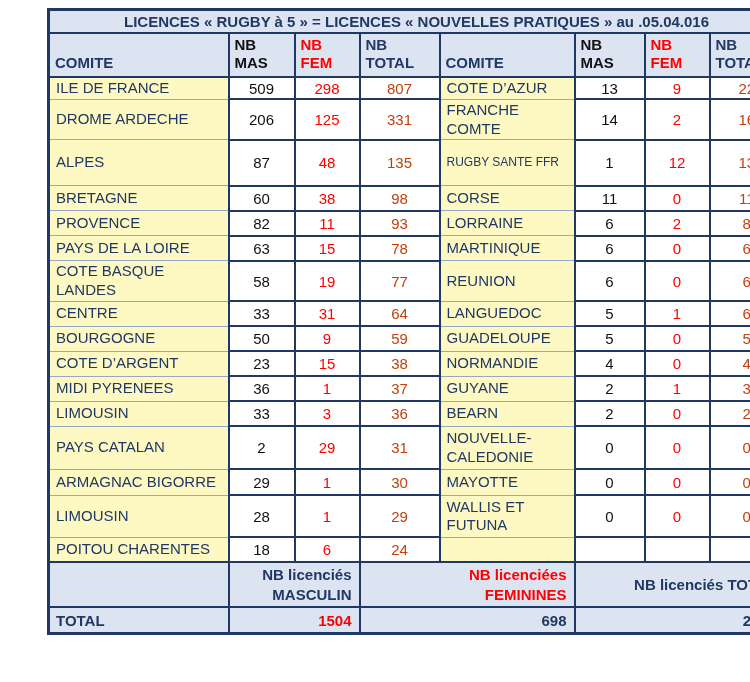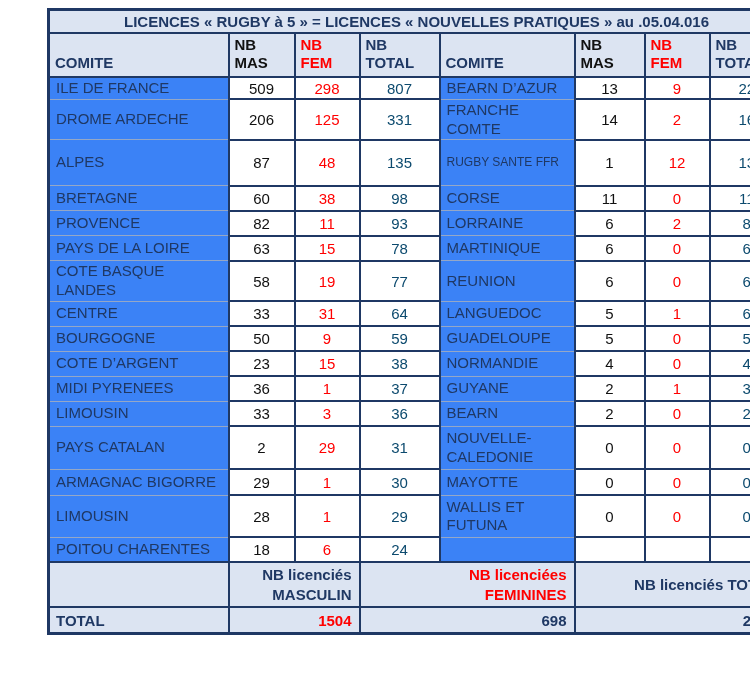--- a/index.html
+++ b/index.html
@@ -22,35 +22,35 @@
   
   th.h{
     background:#DCE4F2;color:#1F3864;font-weight:bold;font-size:15px;
     text-align:left;vertical-align:bottom;border:2px solid #1F3864;
     padding:2px 4px 3px 5px;white-space:pre-line;height:43px;line-height:1.25;
   }
   th.h.mas{color:#111111;}
   th.h.fem{color:#FF0000;}
   
   td.name{
-    background:#3b82f6;color:#1F3864;font-size:15px;text-align:left;
+    background:#fef9c3;color:#1F3864;font-size:15px;text-align:left;
     vertical-align:middle;padding:1px 4px 1px 6px;
     border-left:2px solid #1F3864;border-right:2px solid #1F3864;
     border-top:1px solid #95A7C6;border-bottom:1px solid #95A7C6;
     white-space:pre-line;line-height:1.25;
   }
   td.name.small{font-size:12px;}
   
   td.num{
     background:#ffffff;border:2px solid #1F3864;text-align:center;
     vertical-align:middle;font-size:15px;padding:1px 2px;
   }
   td.num.mas{color:#111111;}
   td.num.fem{color:#FF0000;}
-  td.num.tot{color:#0c4a6e;}
+  td.num.tot{color:#c2410c;}
   
   td.fblank{background:#DCE4F2;border:2px solid #1F3864;}
   td.flabel{
     background:#DCE4F2;font-weight:bold;font-size:15px;text-align:right;
     vertical-align:middle;border:2px solid #1F3864;padding:2px 7px;
     white-space:pre-line;line-height:1.3;height:42px;
   }
   td.flabel.navy{color:#1F3864;}
   td.flabel.red{color:#FF0000;}
   
@@ -98,21 +98,21 @@
         <th class="h">NB
 TOTAL</th>
       </tr>
     </thead>
     <tbody>
         <tr style="height: 22px;">
           <td class="name">ILE DE FRANCE</td>
           <td class="num mas">509</td>
           <td class="num fem">298</td>
           <td class="num tot">807</td>
-          <td class="name">BEARN D’AZUR</td>
+          <td class="name">COTE D’AZUR</td>
           <td class="num mas">13</td>
           <td class="num fem">9</td>
           <td class="num tot">22</td>
         </tr>
         <tr style="height: 40px;">
           <td class="name">DROME ARDECHE</td>
           <td class="num mas">206</td>
           <td class="num fem">125</td>
           <td class="num tot">331</td>
           <td class="name">FRANCHE

